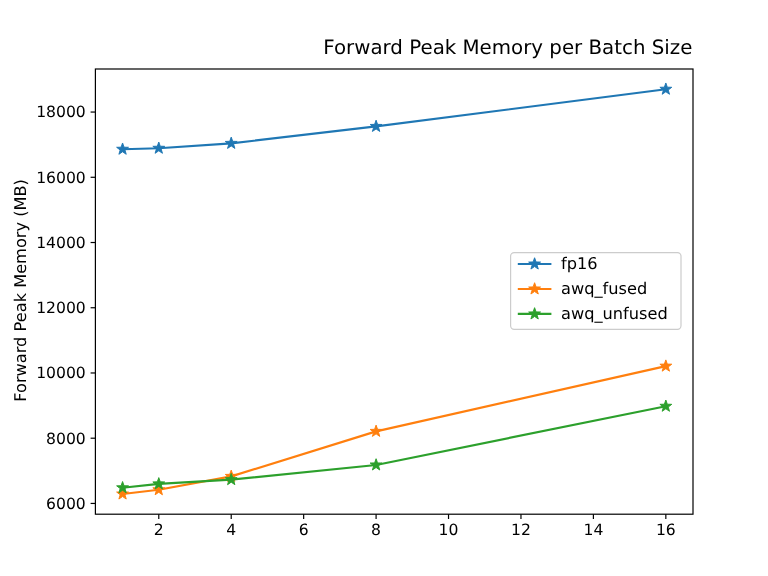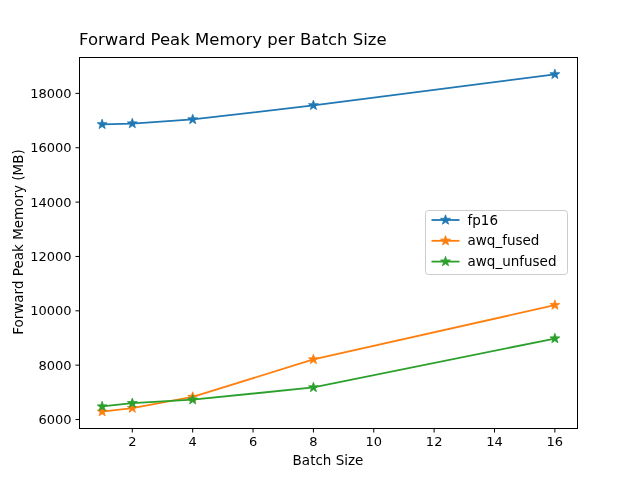--- a/index.html
+++ b/index.html
@@ -13,21 +13,21 @@
     height: 480px;
     background: #ffffff;
     font-family: "DejaVu Sans", "Liberation Sans", sans-serif;
     overflow: hidden;
   }
   .chart-title {
     position: absolute;
     left: 79px;
     top: 30px;
     width: 498px;
-    text-align: left;
+    text-align: right;
     font-size: 16.5px;
     color: #000000;
     white-space: nowrap;
   }
   .x-label {
     position: absolute;
     left: 79px;
     top: 452px;
     width: 498px;
     text-align: center;
@@ -50,21 +50,20 @@
     font-family: "DejaVu Sans", "Liberation Sans", sans-serif;
     fill: #000000;
   }
 </style>
 </head>
 <body>
 
 <div class="figure">
   <div class="chart-title">Forward Peak Memory per Batch Size</div>
   <div class="y-label">Forward Peak Memory (MB)</div>
-  <div class="x-label">Batch Size</div>
   <svg id="plot-svg" width="640" height="480" viewBox="0 0 640 480">
       <rect x="79.5" y="57.5" width="498" height="371" fill="none" stroke="#000000" stroke-width="1"></rect>
       <line x1="132.3181818181818" y1="428.5" x2="132.3181818181818" y2="432.5" stroke="#000000" stroke-width="1"></line>
       <text x="132.3181818181818" y="446" font-size="13" text-anchor="middle">2</text>
       <line x1="192.6818181818182" y1="428.5" x2="192.6818181818182" y2="432.5" stroke="#000000" stroke-width="1"></line>
       <text x="192.6818181818182" y="446" font-size="13" text-anchor="middle">4</text>
       <line x1="253.04545454545456" y1="428.5" x2="253.04545454545456" y2="432.5" stroke="#000000" stroke-width="1"></line>
       <text x="253.04545454545456" y="446" font-size="13" text-anchor="middle">6</text>
       <line x1="313.40909090909093" y1="428.5" x2="313.40909090909093" y2="432.5" stroke="#000000" stroke-width="1"></line>
       <text x="313.40909090909093" y="446" font-size="13" text-anchor="middle">8</text>

